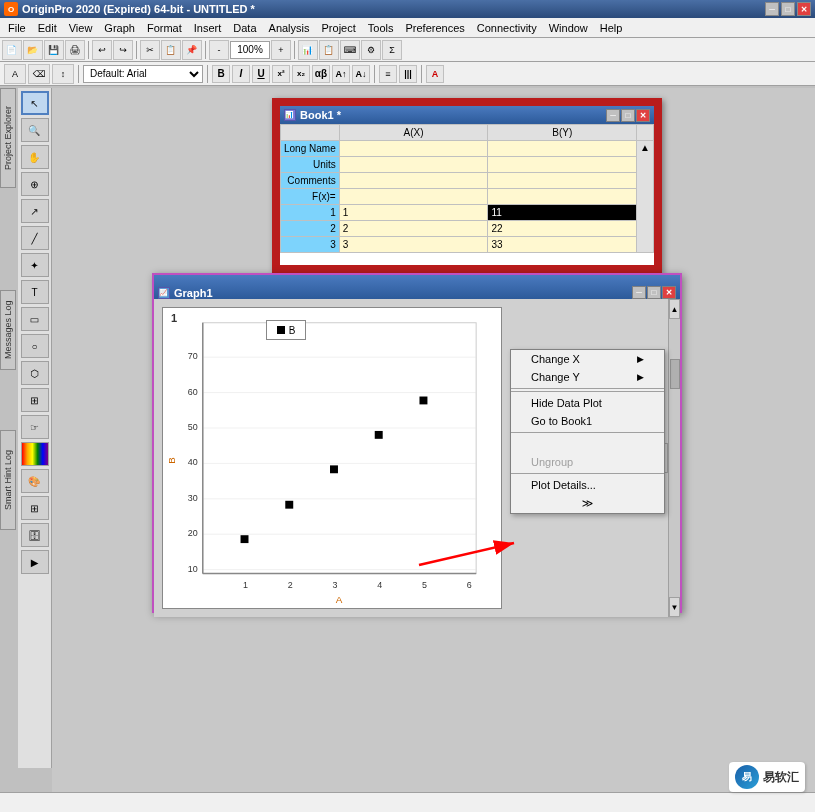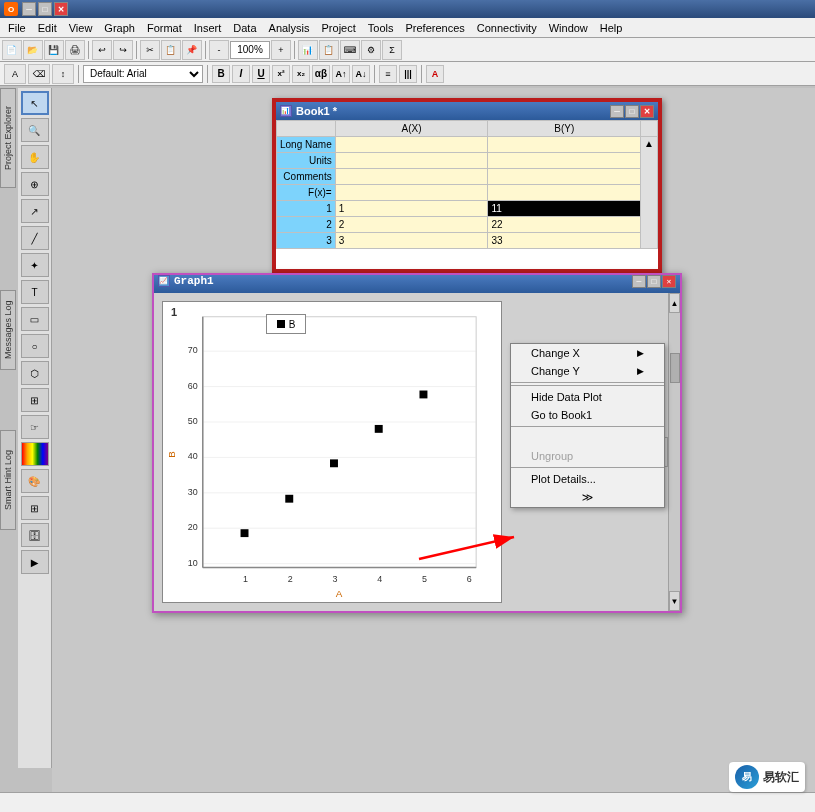--- a/index.html
+++ b/index.html
@@ -125,21 +125,21 @@
     }
 
     
     .book1-window {
       position: absolute;
       left: 220px;
       top: 10px;
       width: 390px;
       height: 175px;
       background: white;
-      border: 4px solid #b91c1c;
+      border: 8px solid #b91c1c;
       box-shadow: 2px 2px 6px rgba(0,0,0,0.4);
     }
     .window-title-bar {
       background: linear-gradient(to bottom, #4a7abf, #2c5a9a);
       height: 18px;
       display: flex;
       align-items: center;
       padding: 0 4px;
       color: white;
       font-size: 11px;
@@ -197,28 +197,27 @@
       left: 100px;
       top: 185px;
       width: 530px;
       height: 340px;
       background: white;
       border: 2px solid #c050c0;
       box-shadow: 2px 2px 8px rgba(0,0,0,0.4);
     }
     .graph-title-bar {
       background: linear-gradient(to bottom, #4a7abf, #2c5a9a);
-      height: 18px;
-      display: flex;
-      align-items: flex-start;
+      height: 24px;
+      display: flex;
+      align-items: flex-end;
       padding: 0 4px;
       color: white;
       font-size: 11px;
       font-weight: bold;
-      font-family: Liberation Mono, monospace;
     }
 
     
     .graph-content {
       width: 100%;
       height: calc(100% - 18px);
       position: relative;
       background: #d0d0d0;
     }
     .graph-plot-area {
@@ -392,20 +391,21 @@
       justify-content: center;
     }
 
     svg.scatter { width: 100%; height: 100%; }
   </style>
 </head>
 <body>
 
 <div class="title-bar">
   <div class="title-bar-icon">O</div>
+  <span class="title-bar-text">OriginPro 2020 (Expired) 64-bit - UNTITLED *</span>
   <div class="title-bar-buttons">
     <div class="title-bar-btn">─</div>
     <div class="title-bar-btn">□</div>
     <div class="title-bar-btn" style="background:#e04040;color:white;">✕</div>
   </div>
 </div>
 
 <div class="menu-bar">
   <span class="menu-item">File</span>
   <span class="menu-item">Edit</span>

